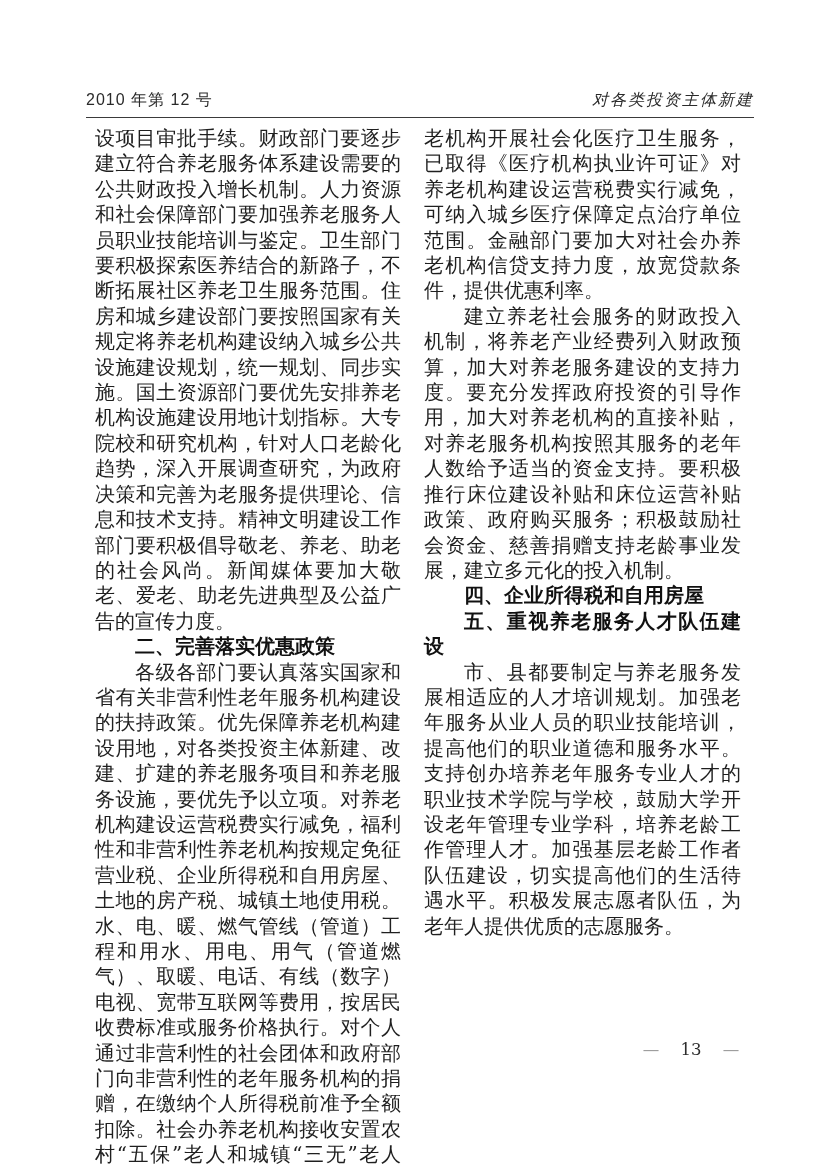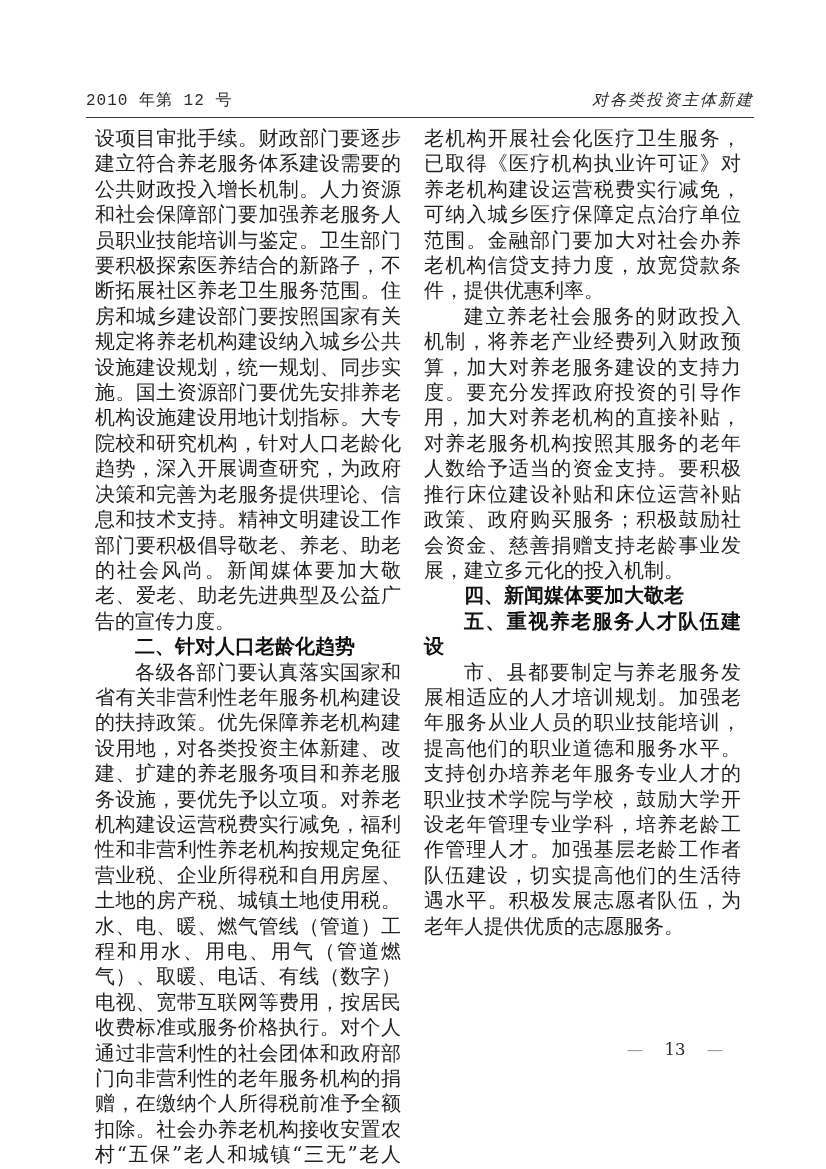--- a/index.html
+++ b/index.html
@@ -26,21 +26,21 @@
     box-sizing: border-box;
     display: flex;
     justify-content: space-between;
     align-items: flex-end;
     padding-bottom: 6px;
     border-bottom: 1.5px solid #3a3a3a;
     font-size: 16px;
     color: #2a2a2a;
   }
   .issue-no {
-    font-family: Liberation Mono, monospace;
+    font-family: Liberation Sans, sans-serif;
     letter-spacing: 1px;
   }
   .gazette-title {
     font-family: "DejaVu Serif", serif;
     font-style: italic;
     letter-spacing: 2px;
   }
   
   .col {
     position: absolute;
@@ -58,21 +58,21 @@
   .heading {
     font-family: "DejaVu Sans", sans-serif;
     font-weight: bold;
     text-indent: 2em;
     color: #111111;
   }
   
   .page-footer {
     position: absolute;
     top: 1040px;
-    left: 600px;
+    left: 616px;
     width: 150px;
     text-align: center;
     font-size: 16.5px;
     white-space: nowrap;
   }
   .page-footer .dash {
     color: #9a9a9a;
     letter-spacing: 0;
   }
   .page-footer .pagenum {
@@ -85,28 +85,28 @@
 
 <div class="page">
 
   <header class="page-header">
     <span class="issue-no">2010 年第 12 号</span>
     <span class="gazette-title">对各类投资主体新建</span>
   </header>
 
   <div class="col col-left" id="col-left">
       <p class="para noindent">设项目审批手续。财政部门要逐步建立符合养老服务体系建设需要的公共财政投入增长机制。人力资源和社会保障部门要加强养老服务人员职业技能培训与鉴定。卫生部门要积极探索医养结合的新路子，不断拓展社区养老卫生服务范围。住房和城乡建设部门要按照国家有关规定将养老机构建设纳入城乡公共设施建设规划，统一规划、同步实施。国土资源部门要优先安排养老机构设施建设用地计划指标。大专院校和研究机构，针对人口老龄化趋势，深入开展调查研究，为政府决策和完善为老服务提供理论、信息和技术支持。精神文明建设工作部门要积极倡导敬老、养老、助老的社会风尚。新闻媒体要加大敬老、爱老、助老先进典型及公益广告的宣传力度。</p>
-      <p class="heading">二、针对人口老龄化趋势</p>
+      <p class="heading">二、完善落实优惠政策</p>
       <p class="para">各级各部门要认真落实国家和省有关非营利性老年服务机构建设的扶持政策。优先保障养老机构建设用地，对各类投资主体新建、改建、扩建的养老服务项目和养老服务设施，要优先予以立项。对养老机构建设运营税费实行减免，福利性和非营利性养老机构按规定免征营业税、企业所得税和自用房屋、土地的房产税、城镇土地使用税。水、电、暖、燃气管线（管道）工程和用水、用电、用气（管道燃气）、取暖、电话、有线（数字）电视、宽带互联网等费用，按居民收费标准或服务价格执行。对个人通过非营利性的社会团体和政府部门向非营利性的老年服务机构的捐赠，在缴纳个人所得税前准予全额扣除。社会办养老机构接收安置农村“五保”老人和城镇“三无”老人的，各地要按规定标准将其生活、医疗费等补助转入社会办养老机构，不足部分由当地政府给予适当补助。支持社会办养</p>
     </div>
 
   <div class="col col-right" id="col-right">
       <p class="para noindent">老机构开展社会化医疗卫生服务，已取得《医疗机构执业许可证》对养老机构建设运营税费实行减免，可纳入城乡医疗保障定点治疗单位范围。金融部门要加大对社会办养老机构信贷支持力度，放宽贷款条件，提供优惠利率。</p>
       <p class="para">建立养老社会服务的财政投入机制，将养老产业经费列入财政预算，加大对养老服务建设的支持力度。要充分发挥政府投资的引导作用，加大对养老机构的直接补贴，对养老服务机构按照其服务的老年人数给予适当的资金支持。要积极推行床位建设补贴和床位运营补贴政策、政府购买服务；积极鼓励社会资金、慈善捐赠支持老龄事业发展，建立多元化的投入机制。</p>
-      <p class="heading">四、新闻媒体要加大敬老</p>
+      <p class="heading">四、企业所得税和自用房屋</p>
       <p class="heading">五、重视养老服务人才队伍建设</p>
       <p class="para">市、县都要制定与养老服务发展相适应的人才培训规划。加强老年服务从业人员的职业技能培训，提高他们的职业道德和服务水平。支持创办培养老年服务专业人才的职业技术学院与学校，鼓励大学开设老年管理专业学科，培养老龄工作管理人才。加强基层老龄工作者队伍建设，切实提高他们的生活待遇水平。积极发展志愿者队伍，为老年人提供优质的志愿服务。</p>
     </div>
 
   <footer class="page-footer">
     <span class="dash">—</span>
     <span class="pagenum">13</span>
     <span class="dash">—</span>
   </footer>
 

